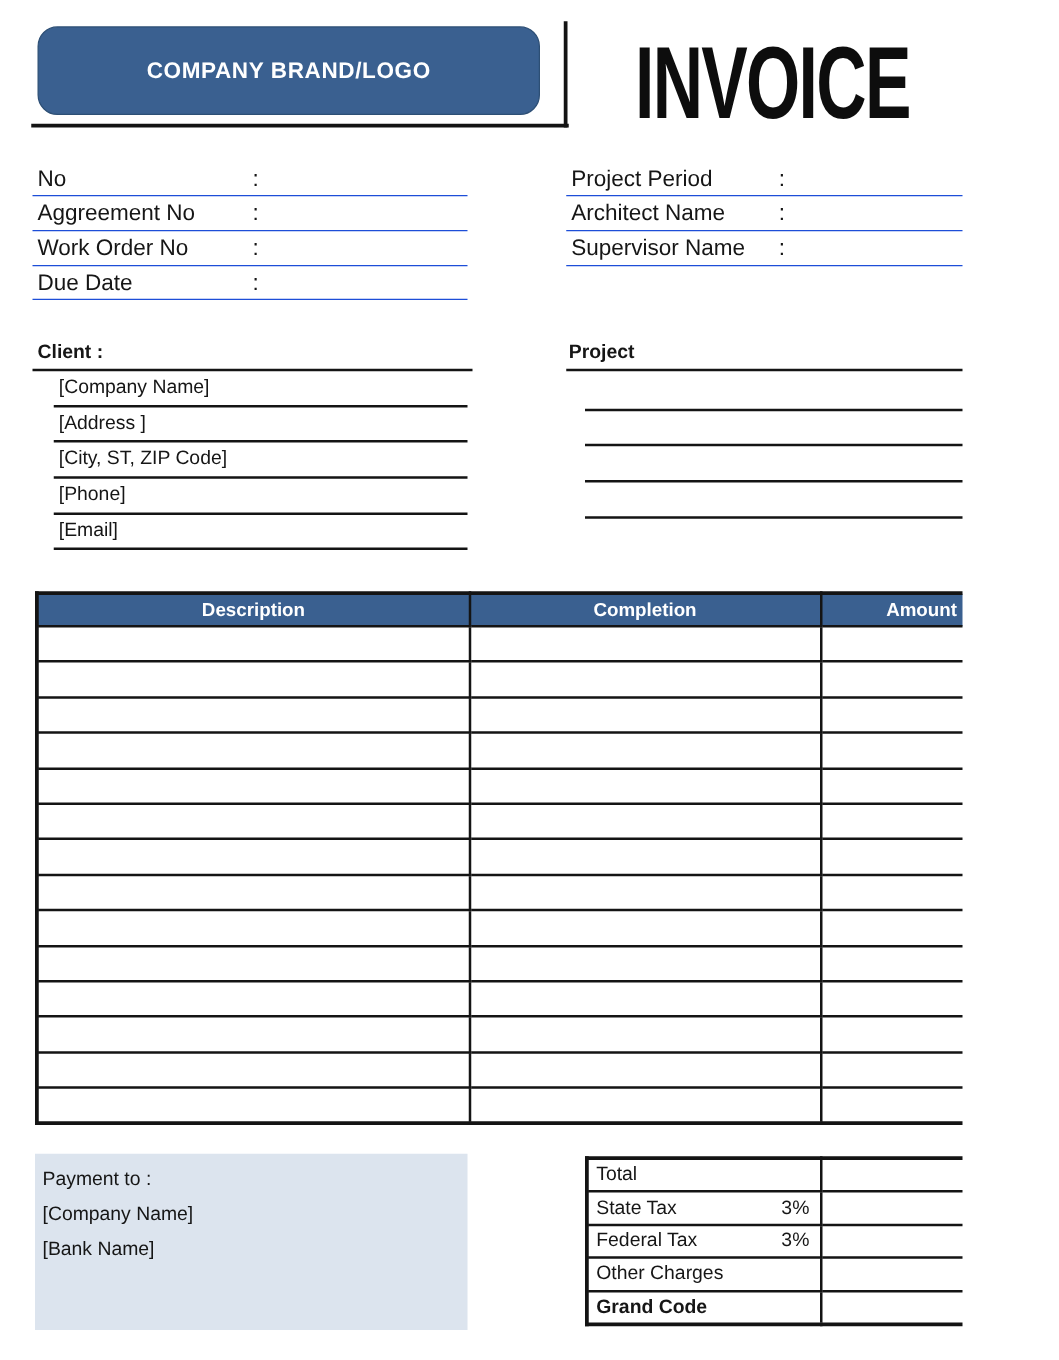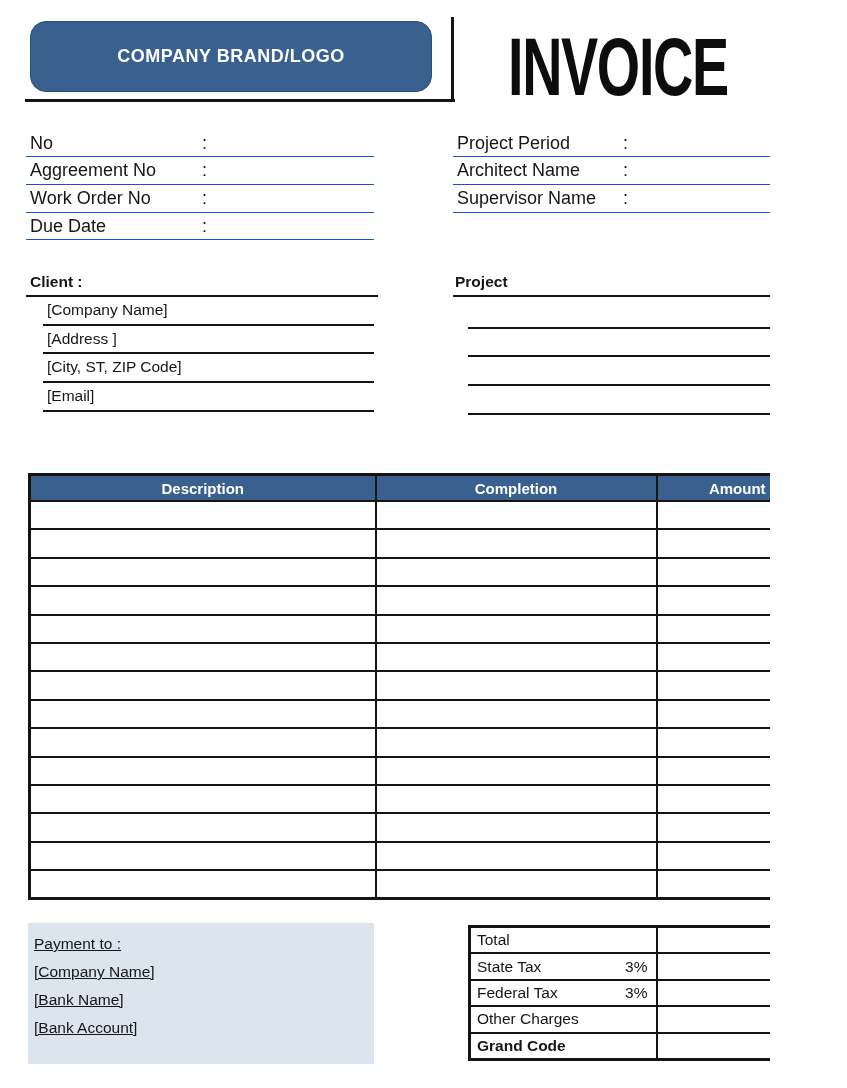--- a/index.html
+++ b/index.html
@@ -43,21 +43,21 @@
   
   .items-table{position:absolute;left:28px;top:473px;width:789px;
     border-collapse:collapse;table-layout:fixed;border:3px solid #141414;}
   .items-table th{
     background:#3a6090;color:#ffffff;font-weight:bold;font-size:15px;
     height:24px;border:2px solid #141414;text-align:center;padding:0;}
   .items-table td{height:26.4px;border:2px solid #141414;padding:0;}
   
   .payment-box{position:absolute;left:28px;top:923px;width:346px;height:141px;
     background:#dce4ee;box-sizing:border-box;padding:7px 6px 0 6px;font-size:15.5px;}
-  .pay-line{height:28px;line-height:28px;text-decoration:underline;}
+  .pay-line{height:28px;line-height:28px;}
   .totals-table{position:absolute;left:468px;top:925px;width:348px;
     border-collapse:collapse;table-layout:fixed;border:3px solid #141414;}
   .totals-table td{border:2px solid #141414;font-size:15.5px;height:24.4px;
     padding:0 8px 0 6px;vertical-align:middle;}
   .totals-table .rate{float:right;}
   .totals-table tr.grand td{font-weight:bold;}
 </style>
 </head>
 <body>
 
@@ -102,20 +102,21 @@
       <span class="lbl">Supervisor Name</span>
       <span class="colon">:</span>
     </div>
   </div>
 
   <div class="client-head">Client :</div>
   <div class="client-lines">
     <div class="client-line">[Company Name]</div>
     <div class="client-line">[Address ]</div>
     <div class="client-line">[City, ST, ZIP Code]</div>
+    <div class="client-line">[Phone]</div>
     <div class="client-line">[Email]</div>
   </div>
 
   <div class="project-head">Project</div>
   <div class="project-lines">
       <div class="proj-line"></div>
       <div class="proj-line"></div>
       <div class="proj-line"></div>
       <div class="proj-line"></div>
     </div>
@@ -204,21 +205,20 @@
           <td></td>
           <td></td>
         </tr>
       </tbody>
   </table>
 
   <div class="payment-box">
     <div class="pay-line">Payment to :</div>
     <div class="pay-line">[Company Name]</div>
     <div class="pay-line">[Bank Name]</div>
-    <div class="pay-line">[Bank Account]</div>
   </div>
 
   <table class="totals-table">
     <colgroup>
         <col style="width:187px">
         <col style="width:161px">
       </colgroup>
     <tbody>
       <tr>
         <td>

